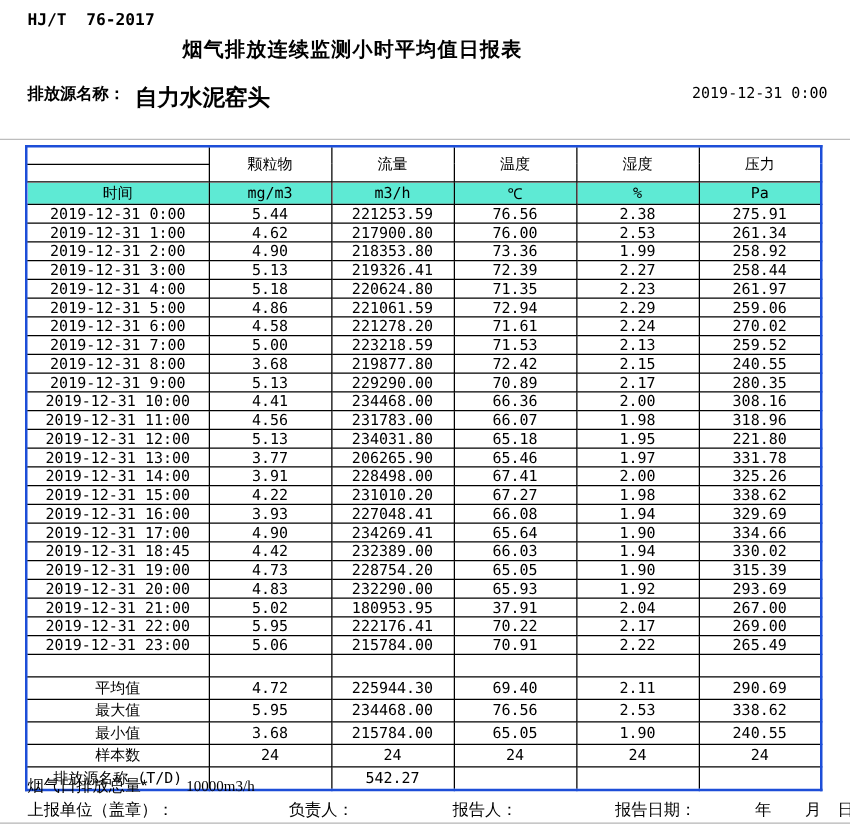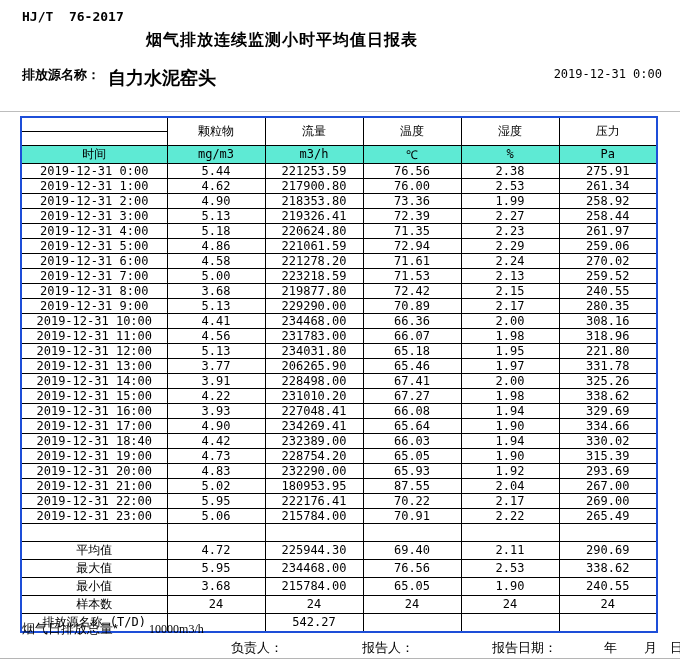--- a/index.html
+++ b/index.html
@@ -258,21 +258,21 @@
       </tr>
       <tr>
         <td>2019-12-31 17:00</td>
         <td>4.90</td>
         <td>234269.41</td>
         <td>65.64</td>
         <td>1.90</td>
         <td>334.66</td>
       </tr>
       <tr>
-        <td>2019-12-31 18:40</td>
+        <td>2019-12-31 18:45</td>
         <td>4.42</td>
         <td>232389.00</td>
         <td>66.03</td>
         <td>1.94</td>
         <td>330.02</td>
       </tr>
       <tr>
         <td>2019-12-31 19:00</td>
         <td>4.73</td>
         <td>228754.20</td>
@@ -285,21 +285,21 @@
         <td>4.83</td>
         <td>232290.00</td>
         <td>65.93</td>
         <td>1.92</td>
         <td>293.69</td>
       </tr>
       <tr>
         <td>2019-12-31 21:00</td>
         <td>5.02</td>
         <td>180953.95</td>
-        <td>87.55</td>
+        <td>37.91</td>
         <td>2.04</td>
         <td>267.00</td>
       </tr>
       <tr>
         <td>2019-12-31 22:00</td>
         <td>5.95</td>
         <td>222176.41</td>
         <td>70.22</td>
         <td>2.17</td>
         <td>269.00</td>
@@ -361,20 +361,21 @@
         <td></td>
         <td></td>
         <td></td>
       </tr>
     </tbody>
 </table>
 
 <div class="footer-note"><span>烟气日排放总量*</span><span class="unit-part">10000m3/h</span></div>
 
 <div class="footer-row">
+  <span class="fr-item fr-unit">上报单位（盖章）：</span>
   <span class="fr-item fr-resp">负责人：</span>
   <span class="fr-item fr-reporter">报告人：</span>
   <span class="fr-item fr-date">报告日期：</span>
   <span class="fr-item fr-year">年</span>
   <span class="fr-item fr-month">月</span>
   <span class="fr-item fr-day">日</span>
 </div>
 
 <div class="bottom-sep"></div>
 

